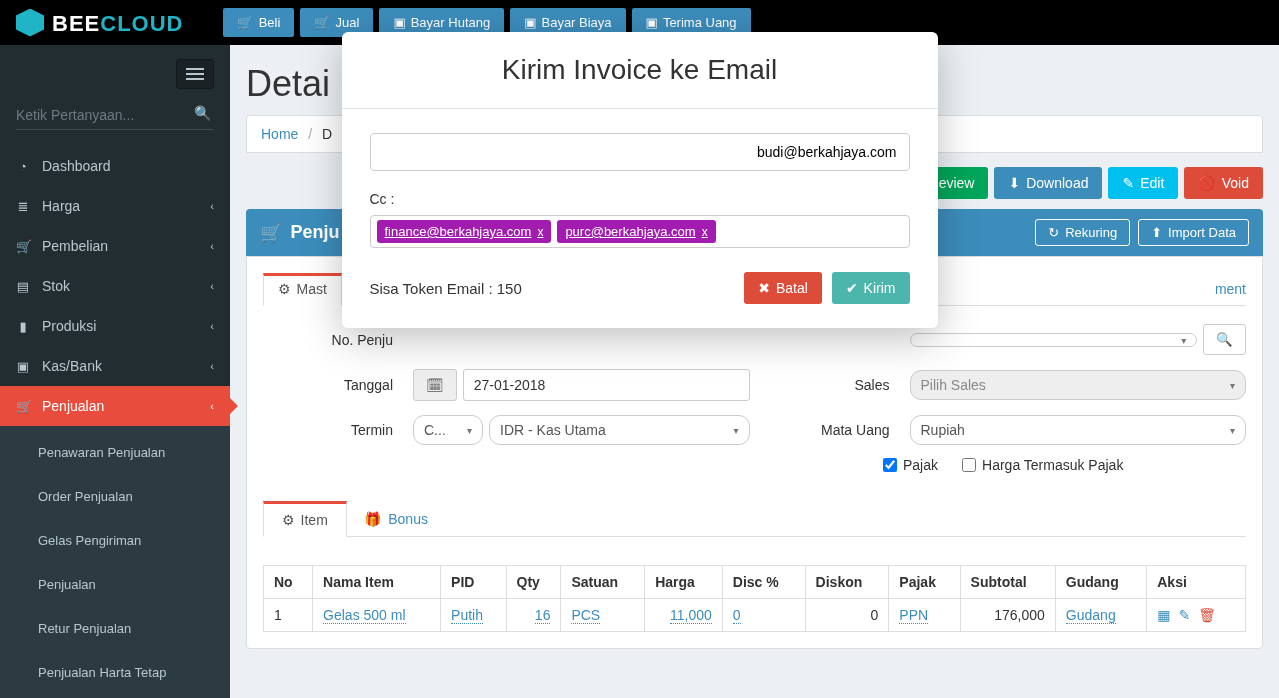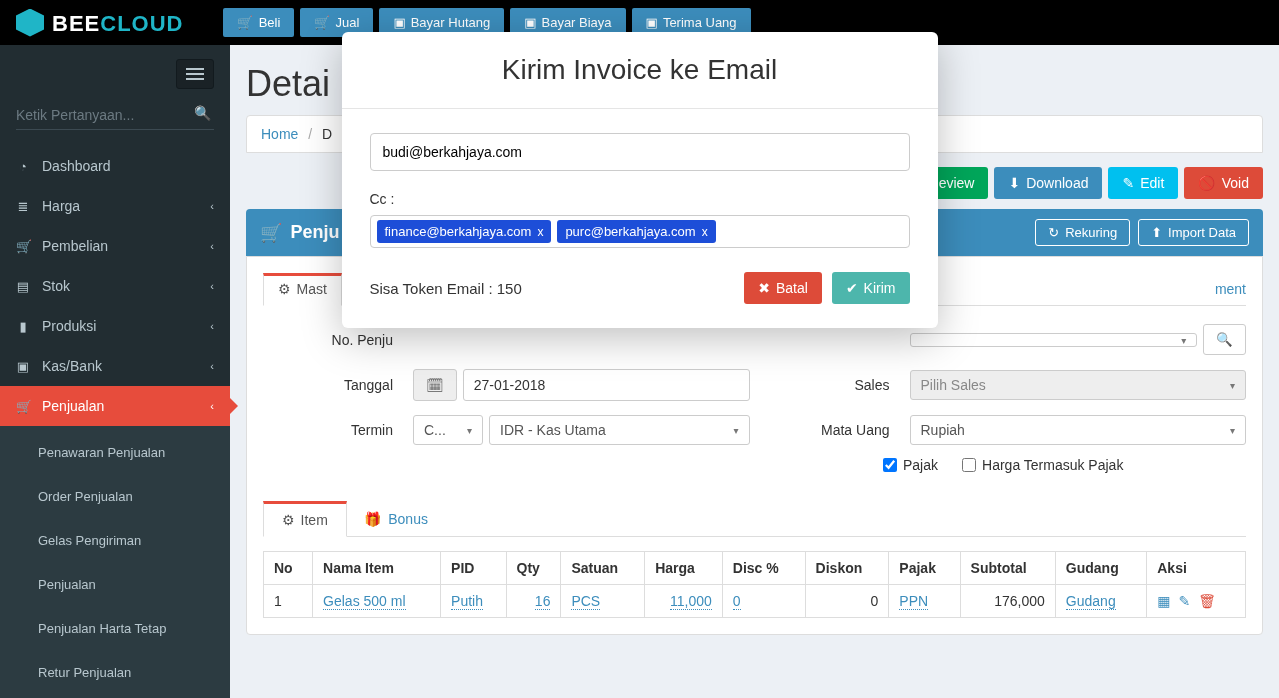--- a/index.html
+++ b/index.html
@@ -55,51 +55,51 @@
 .tabs { display: flex; gap: 30px; border-bottom: 1px solid #ddd; margin-bottom: 18px; }
 .tab { padding: 8px 0; color: #555; cursor: pointer; display: flex; align-items: center; gap: 6px; font-size: 14px; }
 .tab.active { border-top: 3px solid #e74c3c; border-left: 1px solid #ddd; border-right: 1px solid #ddd; border-bottom: 1px solid #fff; margin-bottom: -1px; padding: 5px 14px 8px; }
 .tab.link { color: #3c8dbc; }
 
 .form-grid { display: grid; grid-template-columns: 130px 1fr 120px 1fr; gap: 14px 20px; align-items: center; }
 .form-grid label { text-align: right; color: #333; font-size: 14px; }
 .input-group { display: flex; gap: 6px; align-items: center; }
 .addon { background: #eee; border: 1px solid #ccc; padding: 7px 12px; border-radius: 3px; color: #555; }
 .input { border: 1px solid #ccc; padding: 7px 10px; border-radius: 3px; background: #fff; flex: 1; font-size: 14px; }
-.select { border: 1px solid #ccc; padding: 6px 10px; border-radius: 3px; background: #fff; flex: 1; position: relative; color: #555; }
+.select { border: 1px solid #ccc; padding: 6px 10px; border-radius: 11px; background: #fff; flex: 1; position: relative; color: #555; }
 .select::after { content: "▾"; position: absolute; right: 10px; top: 50%; transform: translateY(-50%); color: #777; font-size: 10px; }
 .disabled { background: #eee; color: #888; }
 .sq-btn { border: 1px solid #ccc; padding: 7px 12px; border-radius: 3px; background: #fff; }
 
 .checks { display: flex; gap: 24px; margin-top: 12px; align-items: center; padding-left: 620px; }
 .check { display: flex; align-items: center; gap: 6px; font-size: 14px; }
 .check input { width: 14px; height: 14px; }
 
 .item-tabs { display: flex; border-bottom: 1px solid #ddd; margin-top: 28px; }
 .item-tab { padding: 8px 18px; color: #555; font-size: 14px; display: flex; align-items: center; gap: 6px; }
 .item-tab.active { border-top: 3px solid #e74c3c; border-left: 1px solid #ddd; border-right: 1px solid #ddd; border-bottom: 1px solid #fff; margin-bottom: -1px; }
 .item-tab.link { color: #3c8dbc; }
 
-.table { width: 100%; border-collapse: collapse; margin-top: 14px; }
+.table { width: 100%; border-collapse: collapse; margin-top: 28px; }
 .table th, .table td { border: 1px solid #ddd; padding: 8px 10px; font-size: 14px; text-align: left; }
 .table th { background: #fff; font-weight: 600; }
 .table .num { text-align: right; }
 .table a { color: #3c8dbc; text-decoration: none; border-bottom: 1px dotted #3c8dbc; }
 .aksi { color: #3c8dbc; display: flex; gap: 8px; }
 .trash { color: #dd4b39; }
 
 
 .backdrop { position: fixed; inset: 0; background: rgba(0,0,0,0); }
 .modal { position: fixed; top: 32px; left: 50%; transform: translateX(-50%); width: 596px; background: #fff; border-radius: 6px; box-shadow: 0 10px 40px rgba(0,0,0,0.25); }
 .modal-title { text-align: center; font-size: 28px; font-weight: 400; padding: 22px 0; border-bottom: 1px solid #e5e5e5; }
 .modal-body { padding: 24px 28px 0; }
 .form-label { font-size: 14px; color: #333; margin-bottom: 8px; }
-.form-input { width: 100%; border: 1px solid #ccc; border-radius: 4px; padding: 10px 12px; font-size: 14px; margin-bottom: 20px; }
+.form-input { width: 100%; border: 1px solid #ccc; border-radius: 4px; padding: 10px 12px; font-size: 14px; margin-bottom: 20px; text-align: right; }
 .tags-input { border: 1px solid #ccc; border-radius: 4px; padding: 4px 6px; display: flex; flex-wrap: wrap; gap: 6px; align-items: center; }
-.tag { background: #1d4ed8; color: #fff; padding: 4px 8px; border-radius: 3px; font-size: 13px; display: flex; align-items: center; gap: 6px; }
+.tag { background: #a21caf; color: #fff; padding: 4px 8px; border-radius: 3px; font-size: 13px; display: flex; align-items: center; gap: 6px; text-decoration: underline; }
 .tag .x { cursor: pointer; font-size: 12px; }
 .tags-input .ghost { border: none; outline: none; font-size: 14px; color: #999; flex: 1; min-width: 80px; padding: 4px; }
 .modal-footer { display: flex; justify-content: space-between; align-items: center; padding: 24px 28px; }
 .token-text { font-size: 15px; color: #333; }
 .modal-actions { display: flex; gap: 10px; }
 .btn-teal2 { background: #4db6ac; }
 </style>
 </head>
 <body>
 
@@ -170,24 +170,24 @@
       <div class="nav-item">
           <span>Order Penjualan</span>
         </div>
       <div class="nav-item">
           <span>Gelas Pengiriman</span>
         </div>
       <div class="nav-item">
           <span>Penjualan</span>
         </div>
       <div class="nav-item">
+          <span>Retur Penjualan</span>
+        </div>
+      <div class="nav-item">
           <span>Penjualan Harta Tetap</span>
-        </div>
-      <div class="nav-item">
-          <span>Retur Penjualan</span>
         </div>
       <div class="nav-item">
           <span>Nota Potong</span>
         </div>
     </div>
   </aside>
 
   <main class="main">
     <h1 class="page-title">Detai</h1>
     <div class="breadcrumb">

